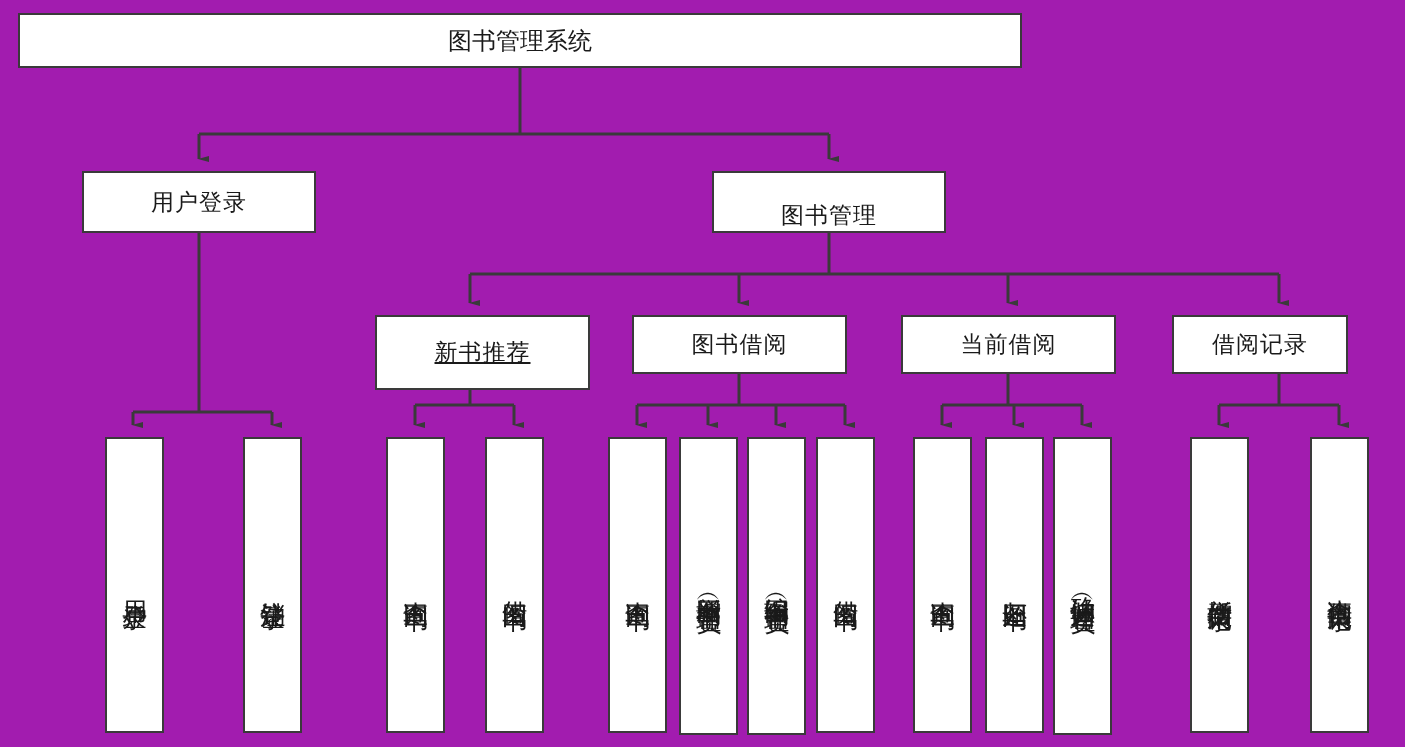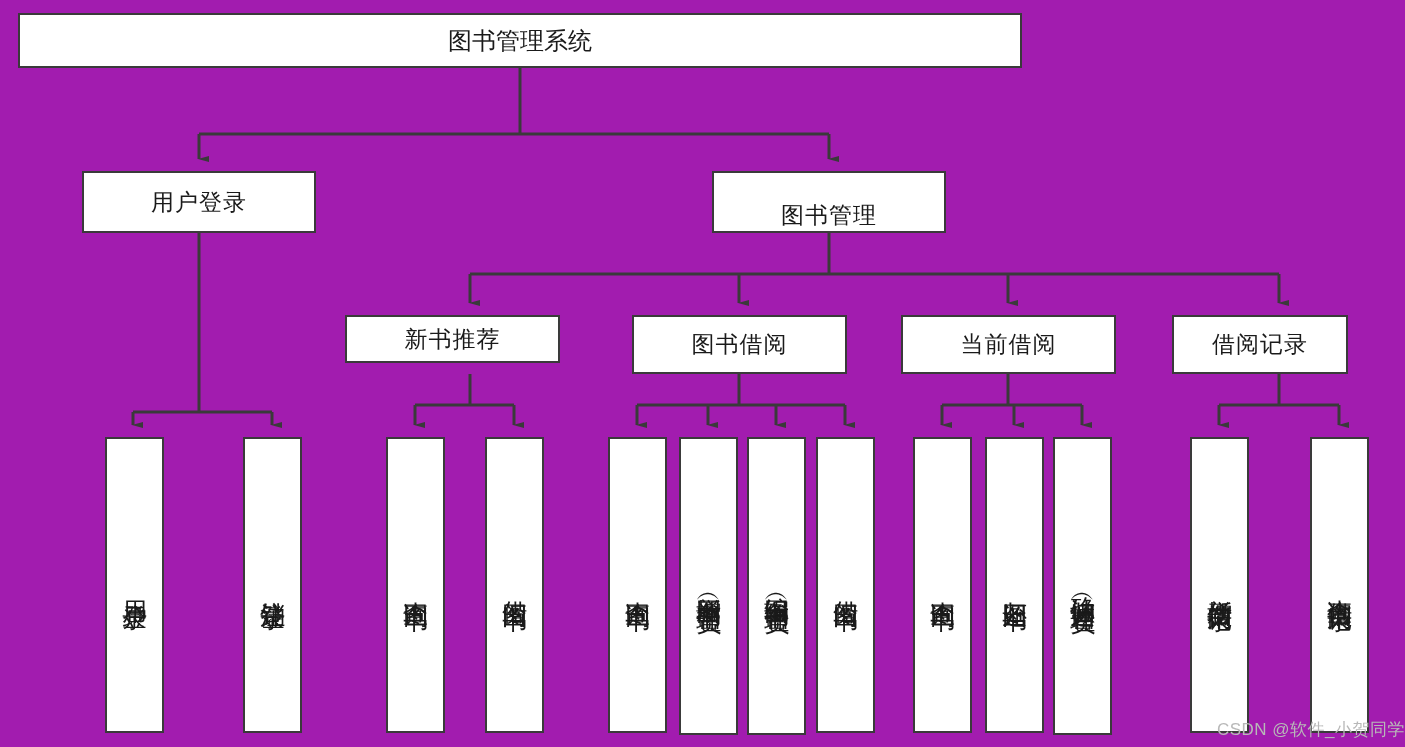--- a/index.html
+++ b/index.html
@@ -123,21 +123,21 @@
     <span>图书管理系统</span>
   </div>
 
   <div class="node horizontal" style="left:82px; top:171px; width:234px; height:62px;">
     <span>用户登录</span>
   </div>
   <div class="node horizontal" style="left:712px; top:171px; width:234px; height:62px;align-items:flex-end;">
     <span>图书管理</span>
   </div>
 
-  <div class="node horizontal" style="left:345px; top:315px; width:215px; height:48px;">
+  <div class="node horizontal" style="left:375px; top:315px; width:215px; height:75px;text-decoration:underline;">
     <span>新书推荐</span>
   </div>
   <div class="node horizontal" style="left:632px; top:315px; width:215px; height:59px;">
     <span>图书借阅</span>
   </div>
   <div class="node horizontal" style="left:901px; top:315px; width:215px; height:59px;">
     <span>当前借阅</span>
   </div>
   <div class="node horizontal" style="left:1172px; top:315px; width:176px; height:59px;">
     <span>借阅记录</span>
@@ -180,15 +180,14 @@
     <span>确认归还（管理员）</span>
   </div>
 
   <div class="node vertical" style="left:1190px; top:437px; width:59px; height:296px;">
     <span>新增借阅记录</span>
   </div>
   <div class="node vertical" style="left:1310px; top:437px; width:59px; height:296px;">
     <span>查询借阅记录</span>
   </div>
 
-  <div class="watermark">CSDN @软件_小贺同学</div>
 
 </div>
 
 </body></html>

